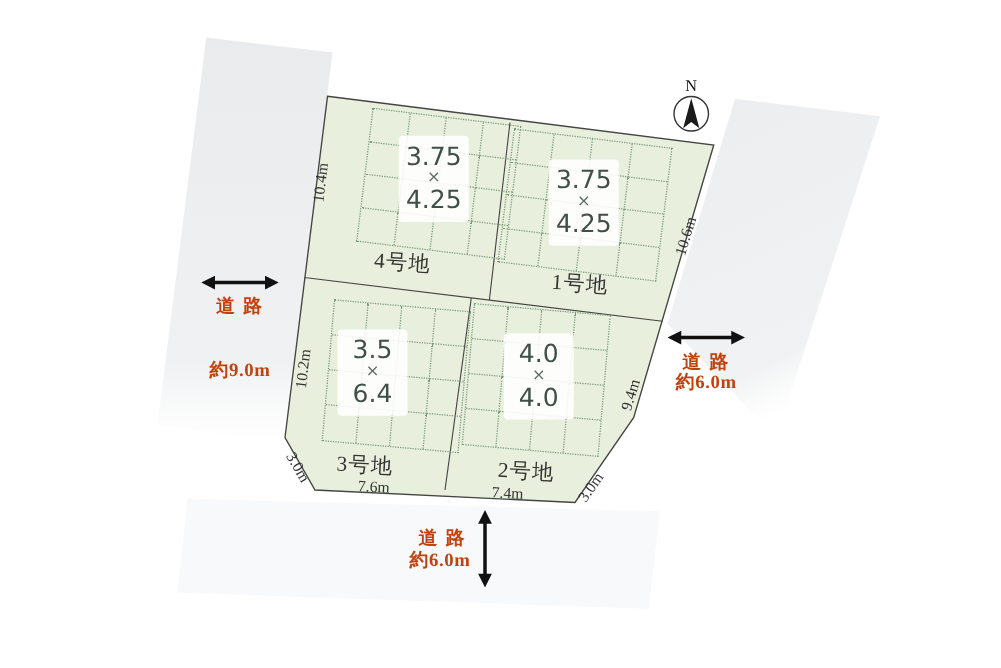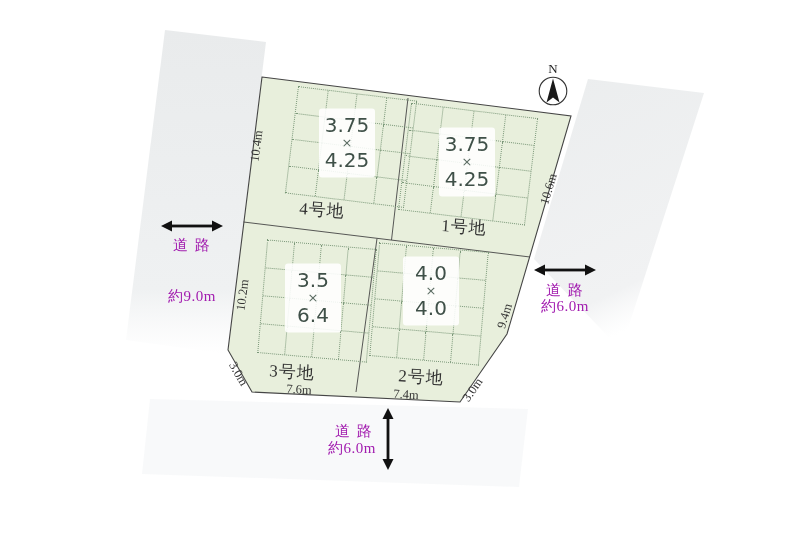--- a/index.html
+++ b/index.html
@@ -32,21 +32,21 @@
     position:absolute;transform:translate(-50%,-50%) rotate(4deg);
     font-size:17px;color:#333;white-space:nowrap;letter-spacing:1px;
   }
   
   .dim{
     position:absolute;font-size:12.5px;color:#333;white-space:nowrap;
   }
   
   .roadtxt{
     position:absolute;transform:translate(-50%,-50%);
-    font-size:15px;color:#a21caf;white-space:nowrap;letter-spacing:1.5px;
+    font-size:15px;color:#c2410c;white-space:nowrap;letter-spacing:1.5px;font-weight:bold;
   }
   .arrow{position:absolute;}
   
   #compass{position:absolute;left:536px;top:62px;width:34px;text-align:center;}
   #compass .n{font-size:13px;color:#222;line-height:14px;display:block;}
 </style>
 </head>
 <body>
 
 <div id="stage">
@@ -154,26 +154,26 @@
   <div class="patch" style="left:347px;top:143px;">
     <span>3.75</span>
     <span class="times">×</span>
     <span>4.25</span>
   </div>
   <div class="patch" style="left:467px;top:162px;">
     <span>3.75</span>
     <span class="times">×</span>
     <span>4.25</span>
   </div>
-  <div class="patch" style="left:313px;top:298px;">
+  <div class="patch" style="left:298px;top:298px;">
     <span>3.5</span>
     <span class="times">×</span>
     <span>6.4</span>
   </div>
-  <div class="patch" style="left:431px;top:291px;">
+  <div class="patch" style="left:431px;top:301px;">
     <span>4.0</span>
     <span class="times">×</span>
     <span>4.0</span>
   </div>
 
   <div class="plotname" style="left:322px;top:210px;">4号地</div>
   <div class="plotname" style="left:464px;top:227px;">1号地</div>
   <div class="plotname" style="left:292px;top:372px;transform:translate(-50%,-50%) rotate(3deg);">3号地</div>
   <div class="plotname" style="left:421px;top:377px;transform:translate(-50%,-50%) rotate(3deg);">2号地</div>
 

